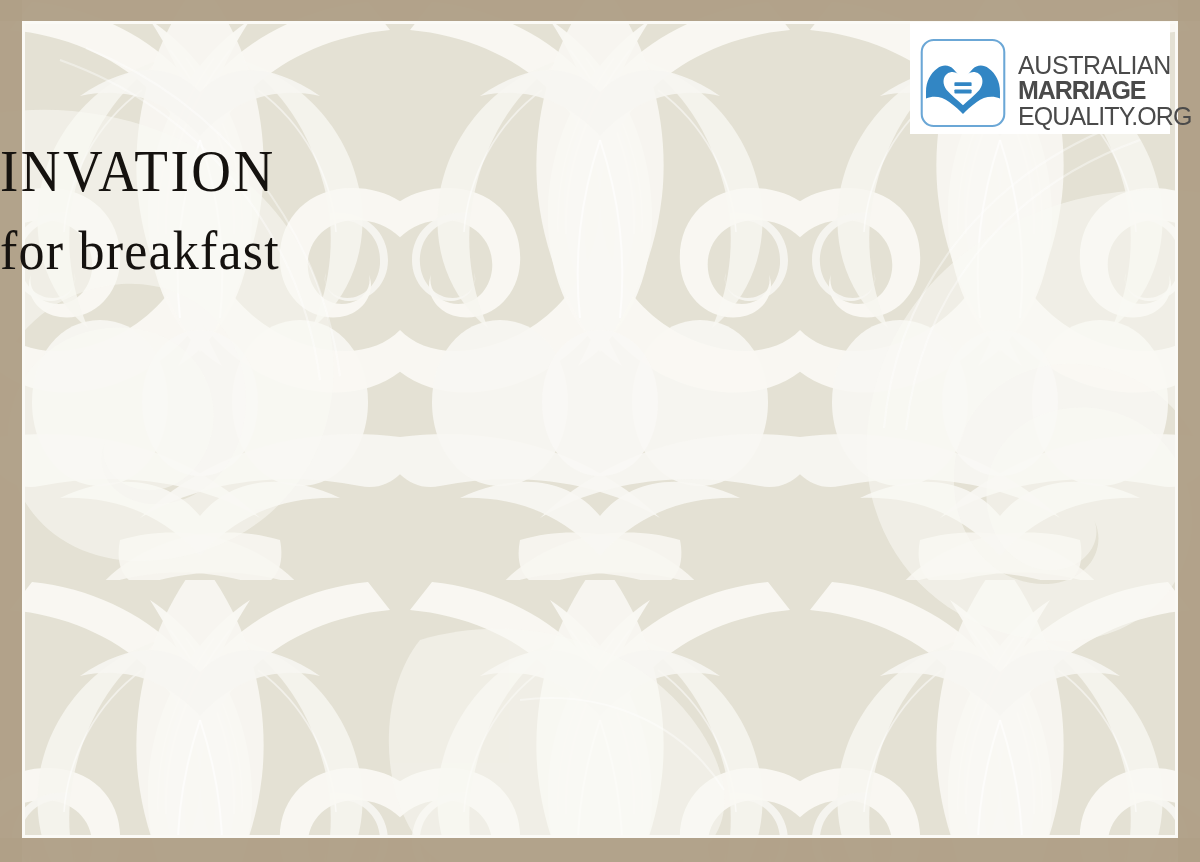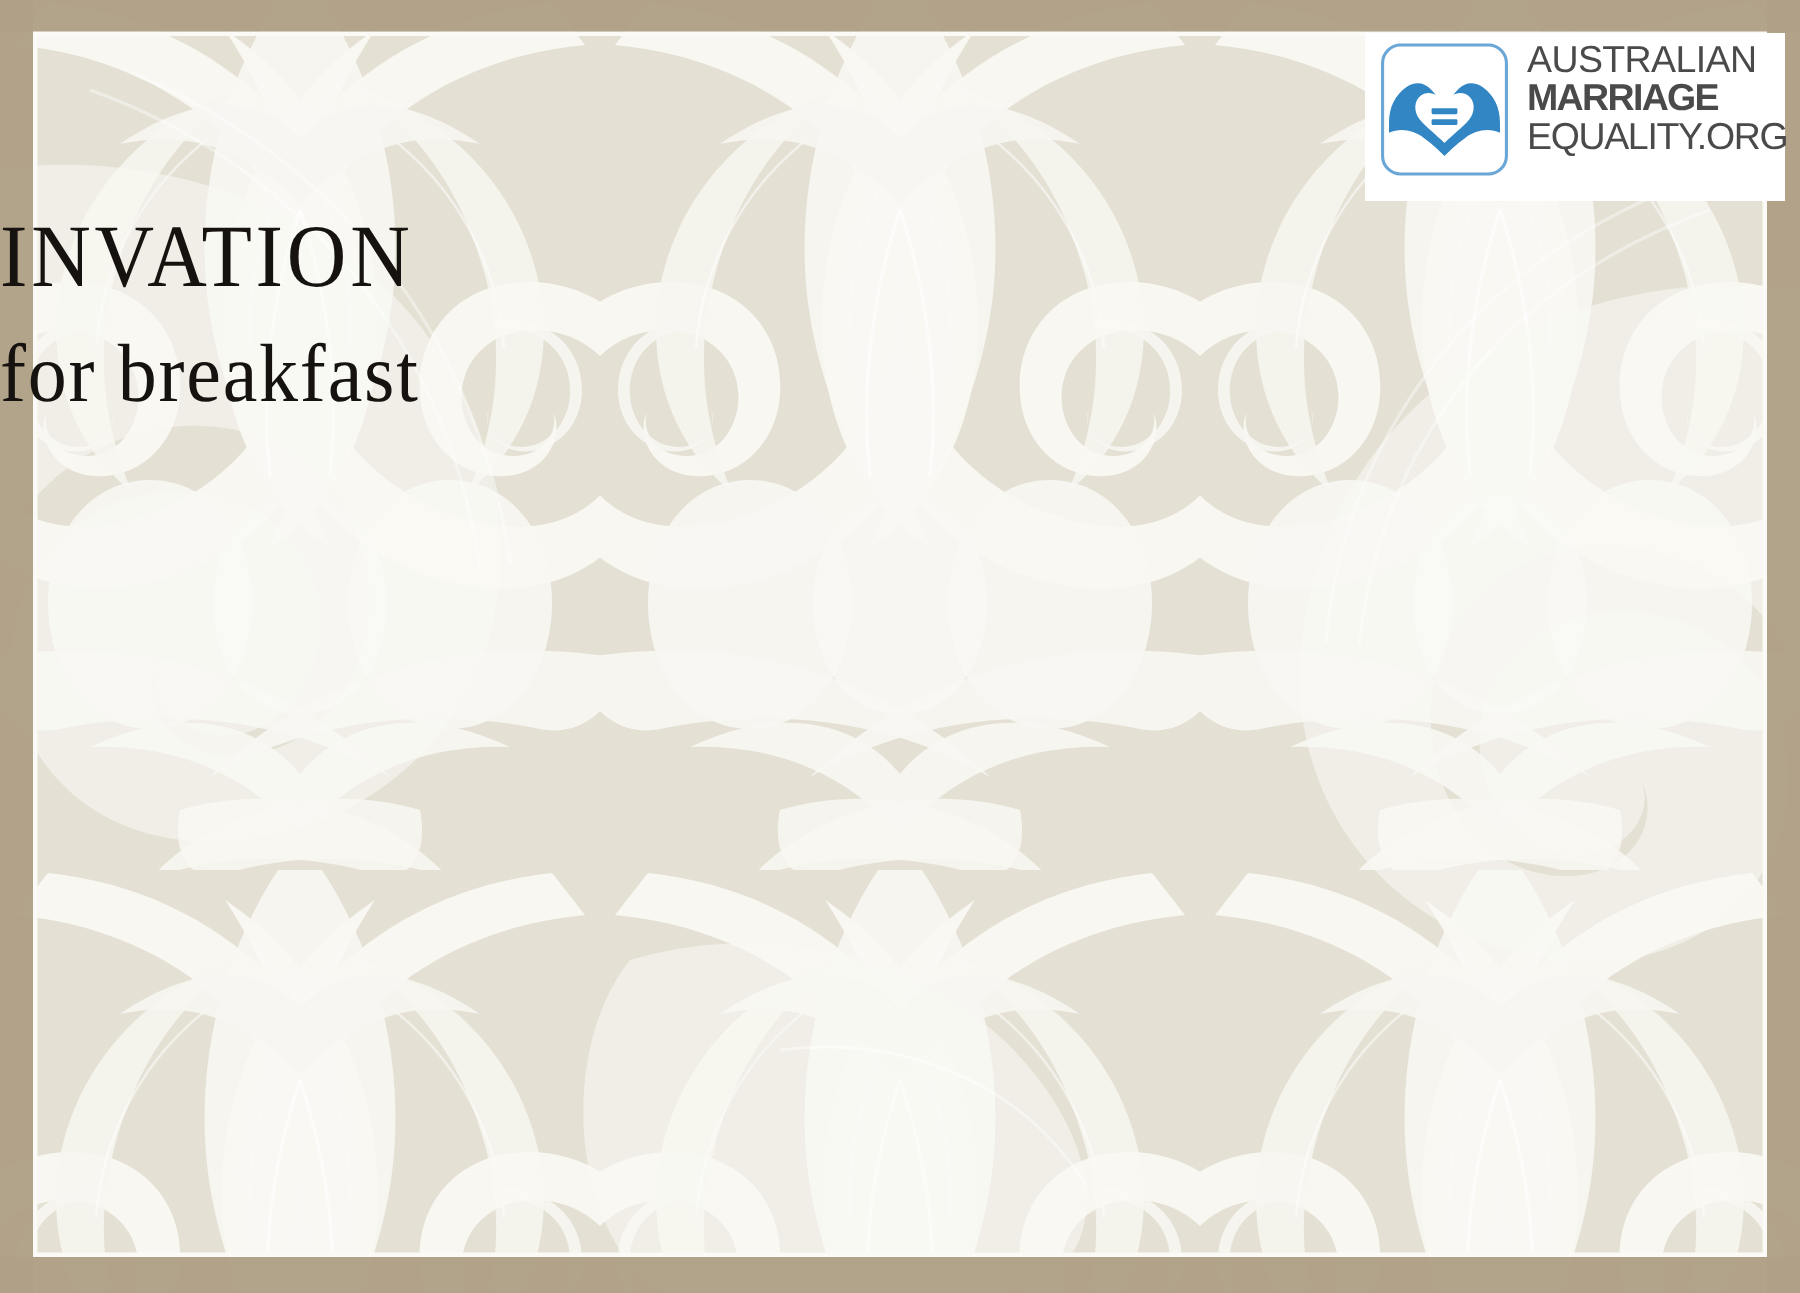--- a/index.html
+++ b/index.html
@@ -98,25 +98,25 @@
     margin-top: 24px;
     transform: scaleY(1.06);
     transform-origin: center top;
   }
 
   
   .logo-card {
     position: absolute;
     left: 910px;
     top: 22px;
-    width: 280px;
+    width: 260px;
     height: 112px;
     background: #ffffff;
     display: flex;
-    align-items: flex-start;
+    align-items: flex-end;
     box-sizing: border-box;
     padding: 6px 6px 6px 10px;
   }
   .logo-mark {
     width: 86px;
     height: 90px;
     flex: 0 0 auto;
   }
   .logo-wordmark {
     margin-left: 12px;

